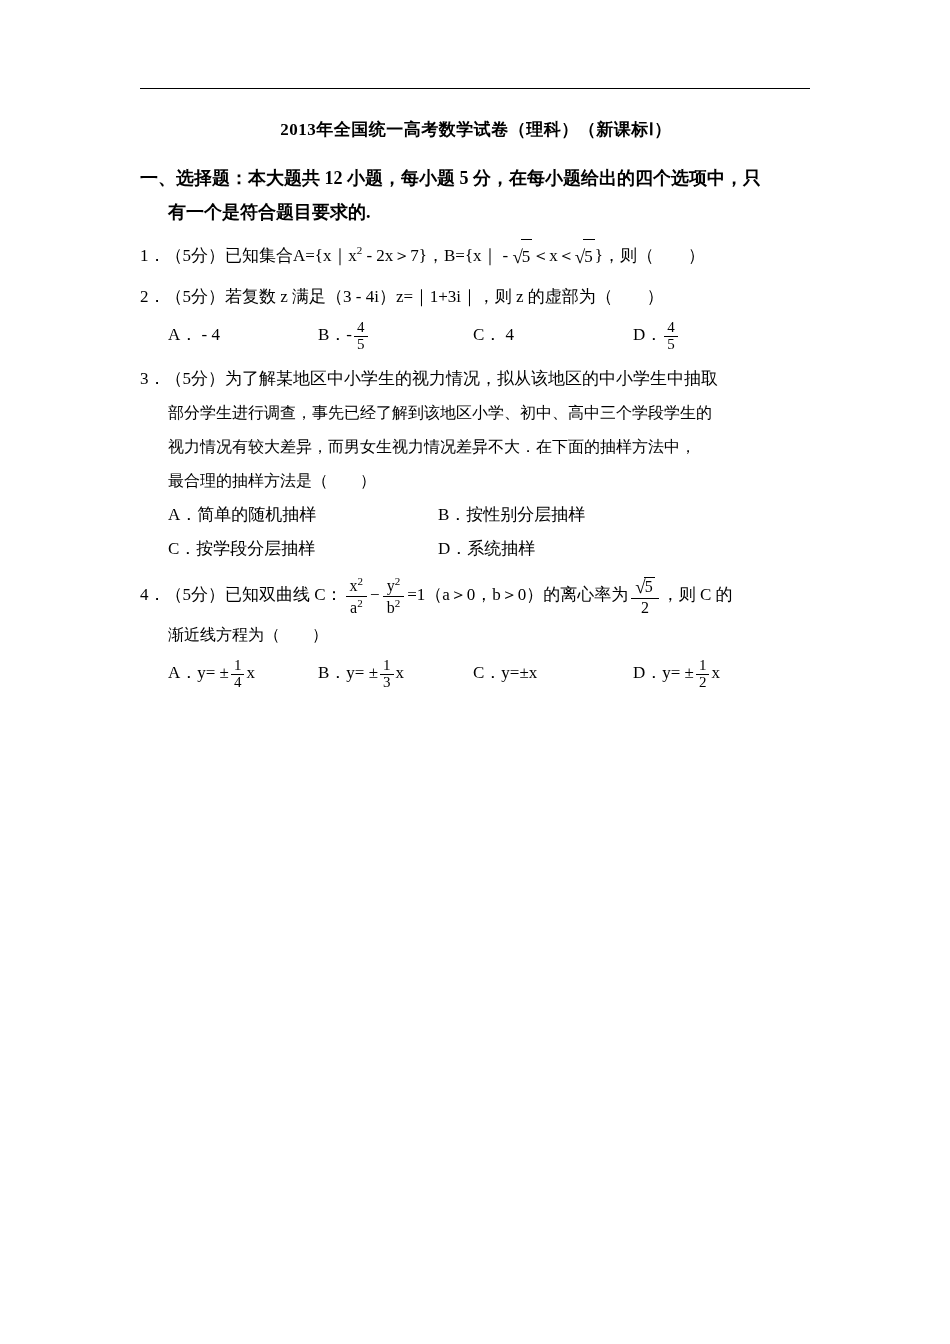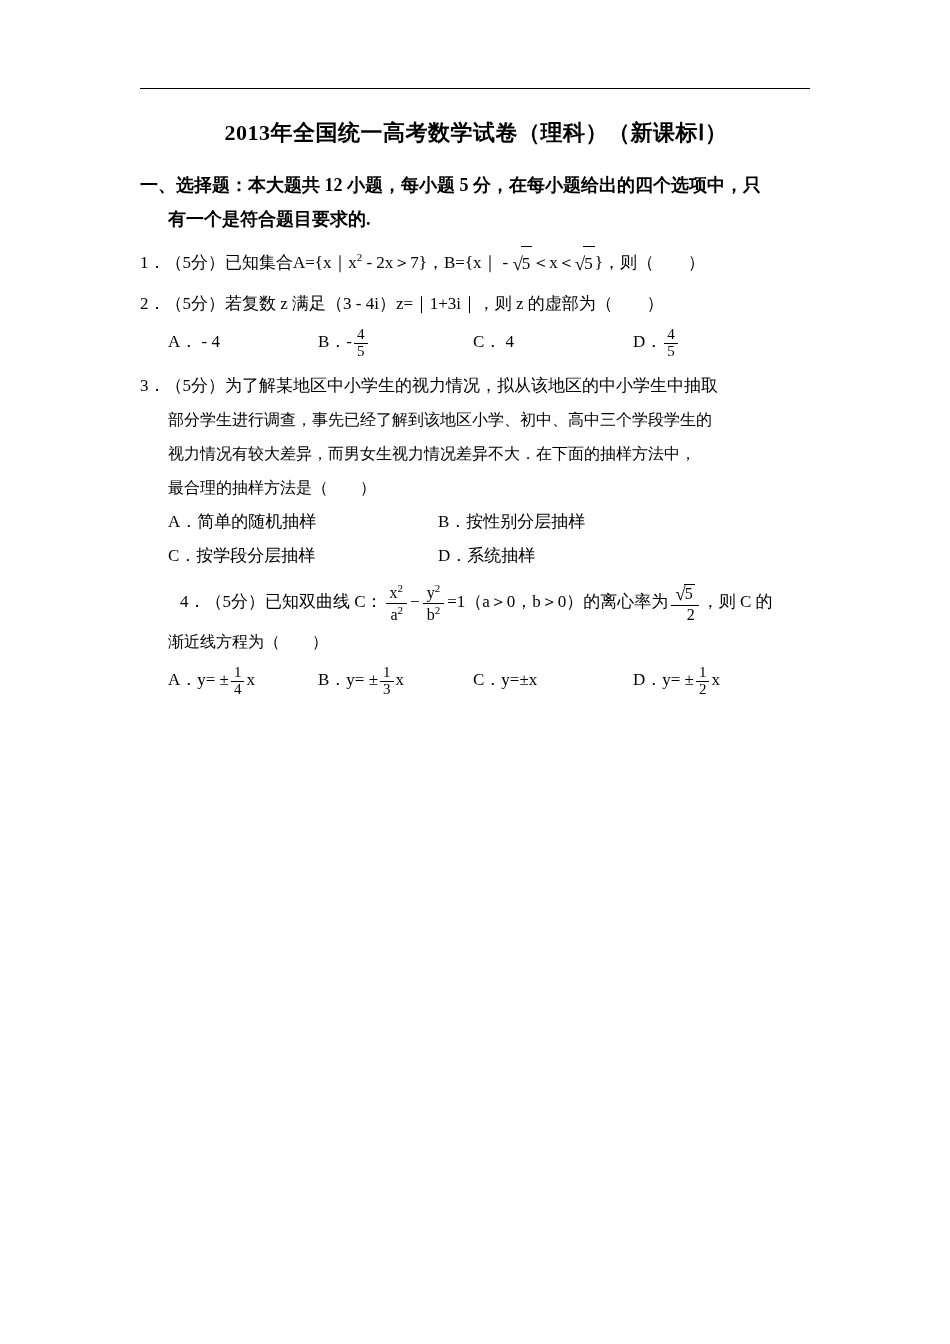--- a/index.html
+++ b/index.html
@@ -30,21 +30,21 @@
     border-top: 1.5px solid #000;
   }
   .content {
     position: absolute;
     left: 140px;
     top: 118px;
     width: 672px;
   }
   h1.doc-title {
     font-family: "Liberation Serif", serif;
-    font-size: 22px;
+    font-size: 17px;
     font-weight: bold;
     text-align: center;
     margin: 0 0 20px 0;
     letter-spacing: 0.5px;
   }
   .section-head {
     font-size: 18px;
     font-weight: bold;
     line-height: 34px;
     margin-bottom: 4px;
@@ -114,38 +114,37 @@
     border-top: 1.2px solid #000;
     padding: 0 2px 0 1px;
     display: inline-block;
     margin-left: -2px;
   }
   sup.e { font-size: 11px; vertical-align: super; }
   .blank { display: inline-block; width: 34px; }
   .inline-frac-big {
     display: inline-block;
     vertical-align: middle;
-    text-align: right;
+    text-align: center;
     font-size: 16px;
     line-height: 1.15;
     margin: 0 3px;
   }
   .inline-frac-big .num {
     display: block;
     border-bottom: 1.2px solid #000;
     padding: 0 4px;
   }
   .inline-frac-big .den {
     display: block;
     padding: 0 4px;
   }
   .q4row {
     font-size: 17px;
     line-height: 46px;
-    margin-left: 40px;
   }
 </style>
 </head>
 <body>
 
 <div class="page">
 
   <div class="top-rule"></div>
 
   <div class="content">

